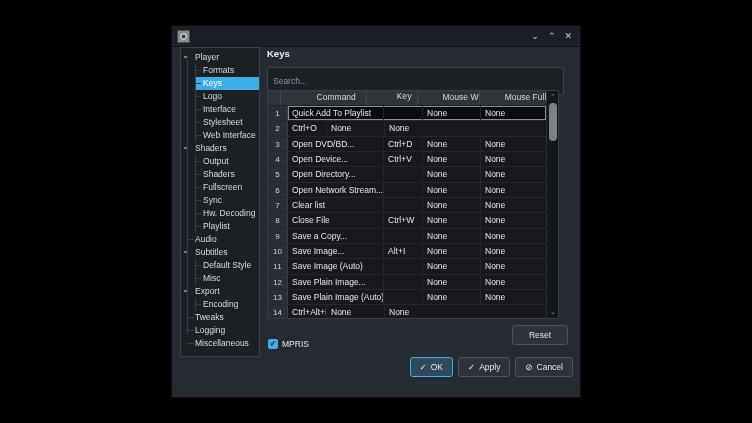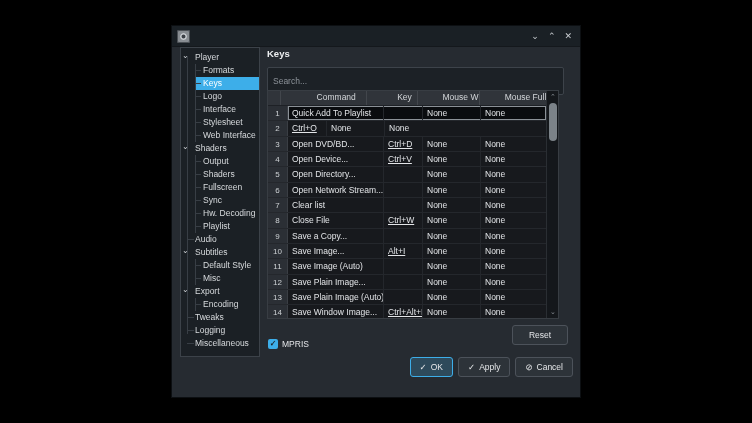--- a/index.html
+++ b/index.html
@@ -42,27 +42,27 @@
     padding:0 5px; font-size:8.5px; font-family:"Liberation Sans", sans-serif; outline:none;
   }
   .search::placeholder { color:#8d939a; }
   .table {
     position:absolute; left:95px; top:64px; width:292px; height:229px; box-sizing:border-box;
     border:1px solid #383d43; background:#17191d; overflow:hidden; display:flex;
   }
   .tleft { width:278px; flex:none; display:flex; flex-direction:column; }
   .thead { display:flex; height:14px; flex:none; background:#30343a; border-bottom:1px solid #1e2126;gap:25px; }
   .hc { box-sizing:border-box; border-right:1px solid #42464c; text-align:center; line-height:13px; font-size:8.5px; color:#d4d7da; overflow:hidden; white-space:nowrap; }
-  .hc0 { width:20px; } .hc1 { width:96px; } .hc2 { width:39px; } .hc3 { width:58px; } .hc4 { width:65px; border-right:none; }
+  .hc0 { width:20px; } .hc1 { width:96px; } .hc2 { width:39px;font-family:Liberation Mono, monospace; } .hc3 { width:58px; } .hc4 { width:65px; border-right:none; }
   .tbody { flex:1; overflow:hidden; }
   .trow { display:flex; height:15.35px; box-sizing:border-box; border-bottom:1px solid #24272c; }
   .num { width:20px; flex:none; box-sizing:border-box; background:#2b2f35; border-right:1px solid #3a3e44; text-align:center; line-height:15px; color:#cdd1d4; font-size:8px; }
   .cells { flex:1; display:flex; }
   .c { box-sizing:border-box; border-right:1px solid #24272c; padding:0 4px; line-height:15px; font-size:8.5px; color:#e3e5e8; overflow:hidden; white-space:nowrap; }
-  .c0 { width:96px; } .c1 { width:39px;text-decoration:underline; } .c2 { width:58px; } .c3 { width:65px; border-right:none; }
+  .c0 { width:96px; } .c1 { width:39px; } .c2 { width:58px; } .c3 { width:65px; border-right:none; }
   .trow.selected .cells { background:#0a0c0f; box-shadow:inset 0 0 0 1px #8b9197; }
   .vscroll { width:12px; flex:none; background:#14171b; border-left:1px solid #2a2e33; position:relative; }
   .vchev { position:absolute; left:0; right:0; text-align:center; color:#8a9096; font-size:7px; height:10px; line-height:10px; }
   .vchev.up { top:1px; } .vchev.down { bottom:1px; }
   .vthumb { position:absolute; left:2px; right:2px; top:12px; height:38px; background:#7b8288; border-radius:4px; }
   
   .ipc { position:absolute; left:95px; top:296px; font-size:8.5px; color:#e3e5e8; white-space:nowrap; }
   .ipc a { color:var(--link); text-decoration:underline; cursor:pointer; }
   .reset-btn {
     position:absolute; left:340px; top:299px; width:56px; height:20px; box-sizing:border-box;
@@ -247,21 +247,20 @@
             <div class="cells">
               <div class="c c0">Save Plain Image (Auto)</div>
               <div class="c c1"></div>
               <div class="c c2">None</div>
               <div class="c c3">None</div>
             </div>
           </div>
           <div class="trow">
             <div class="num">14</div>
             <div class="cells">
-              <div class="c c0">Save Window Image...</div>
               <div class="c c1">Ctrl+Alt+I</div>
               <div class="c c2">None</div>
               <div class="c c3">None</div>
             </div>
           </div>
         </div>
     </div>
     <div class="vscroll">
       <div class="vchev up">⌃</div>
       <div class="vthumb"></div>

